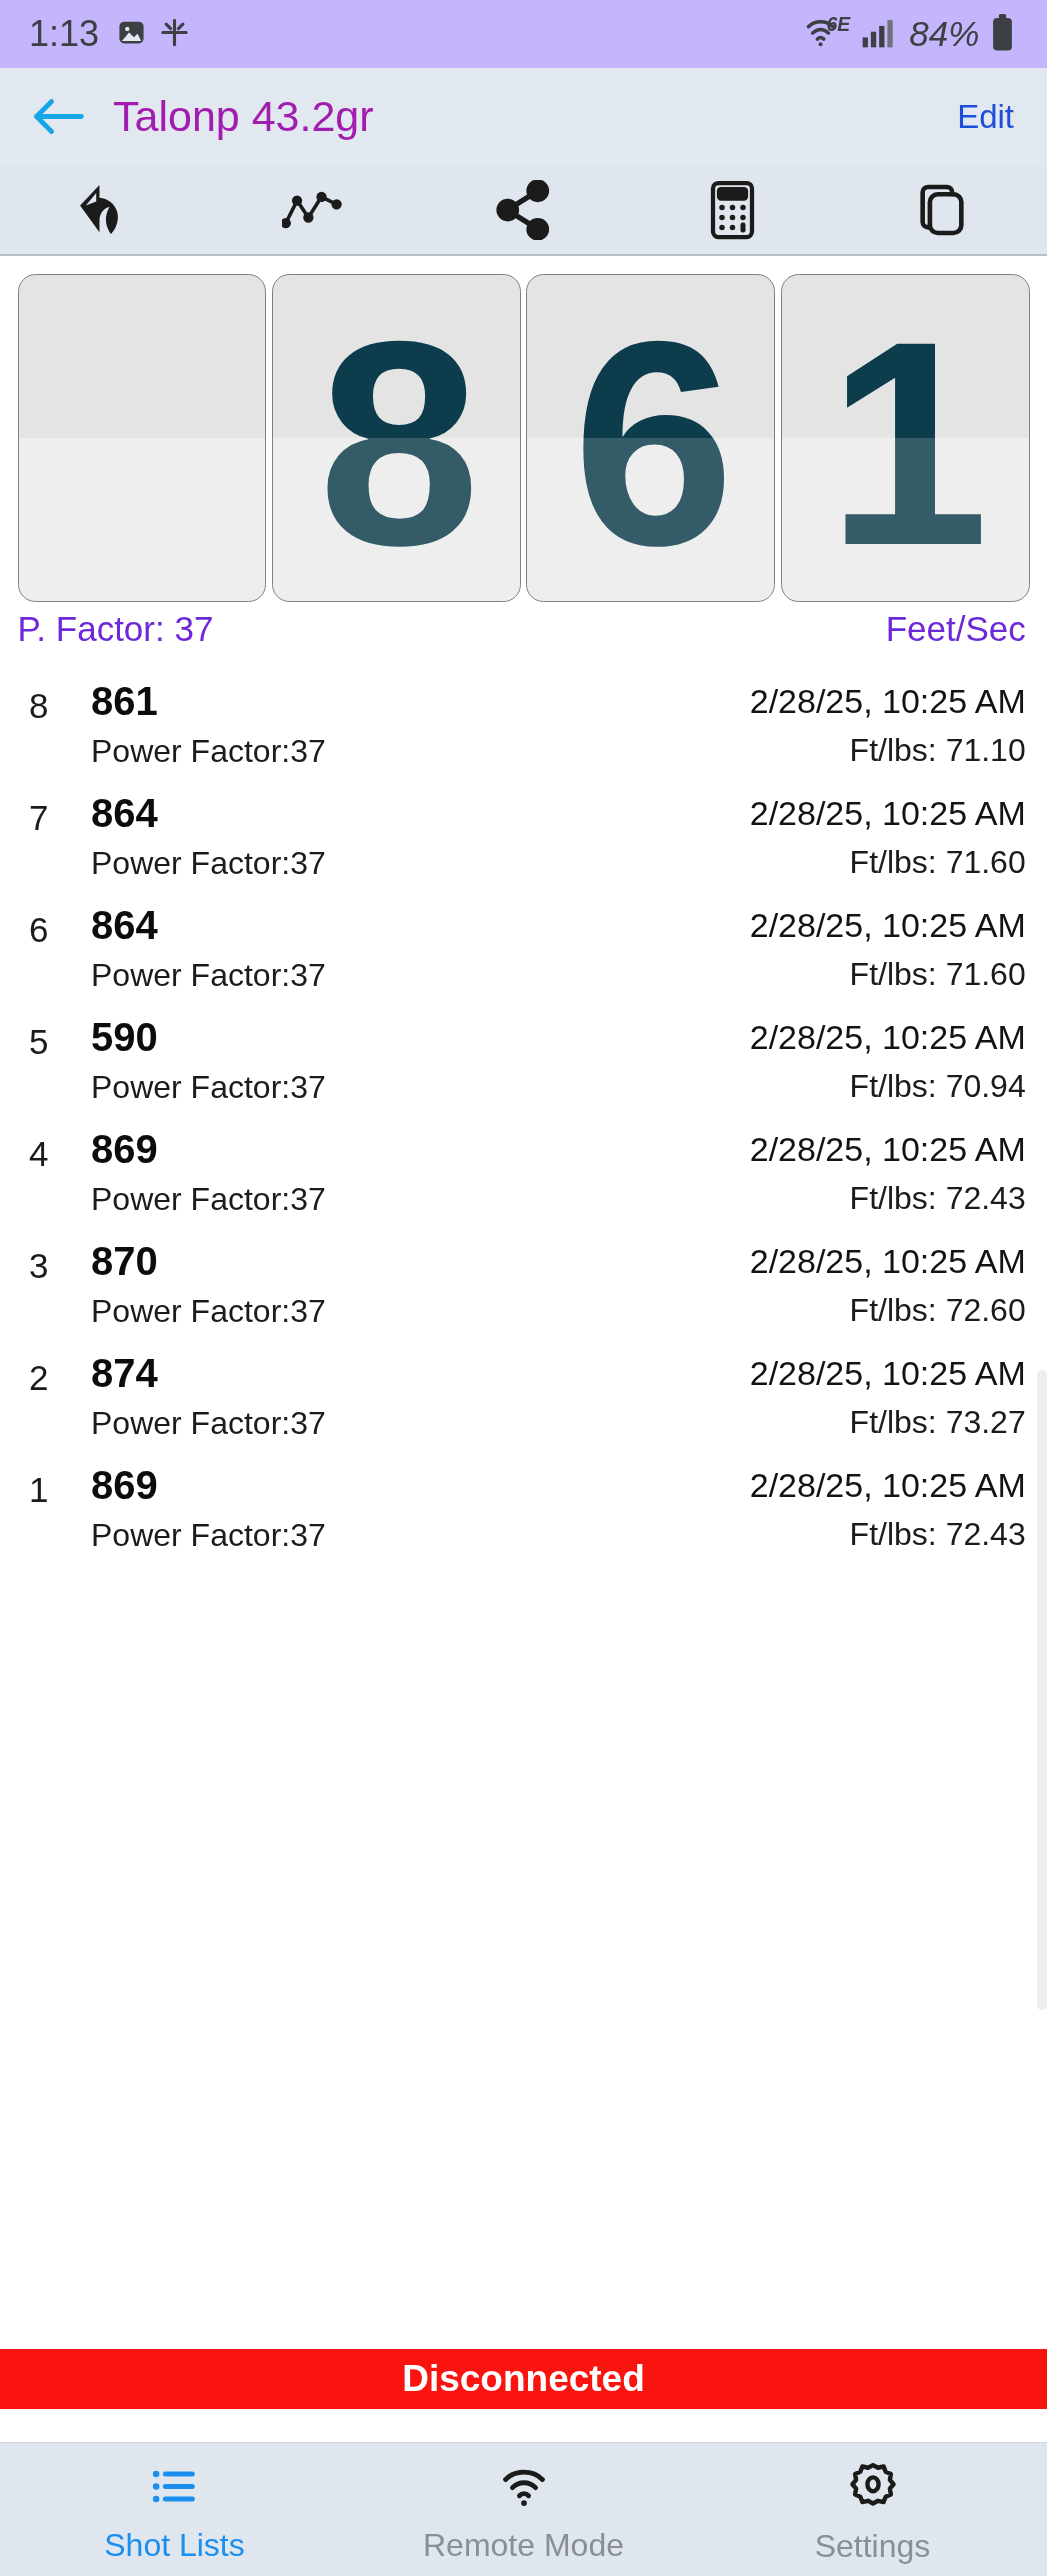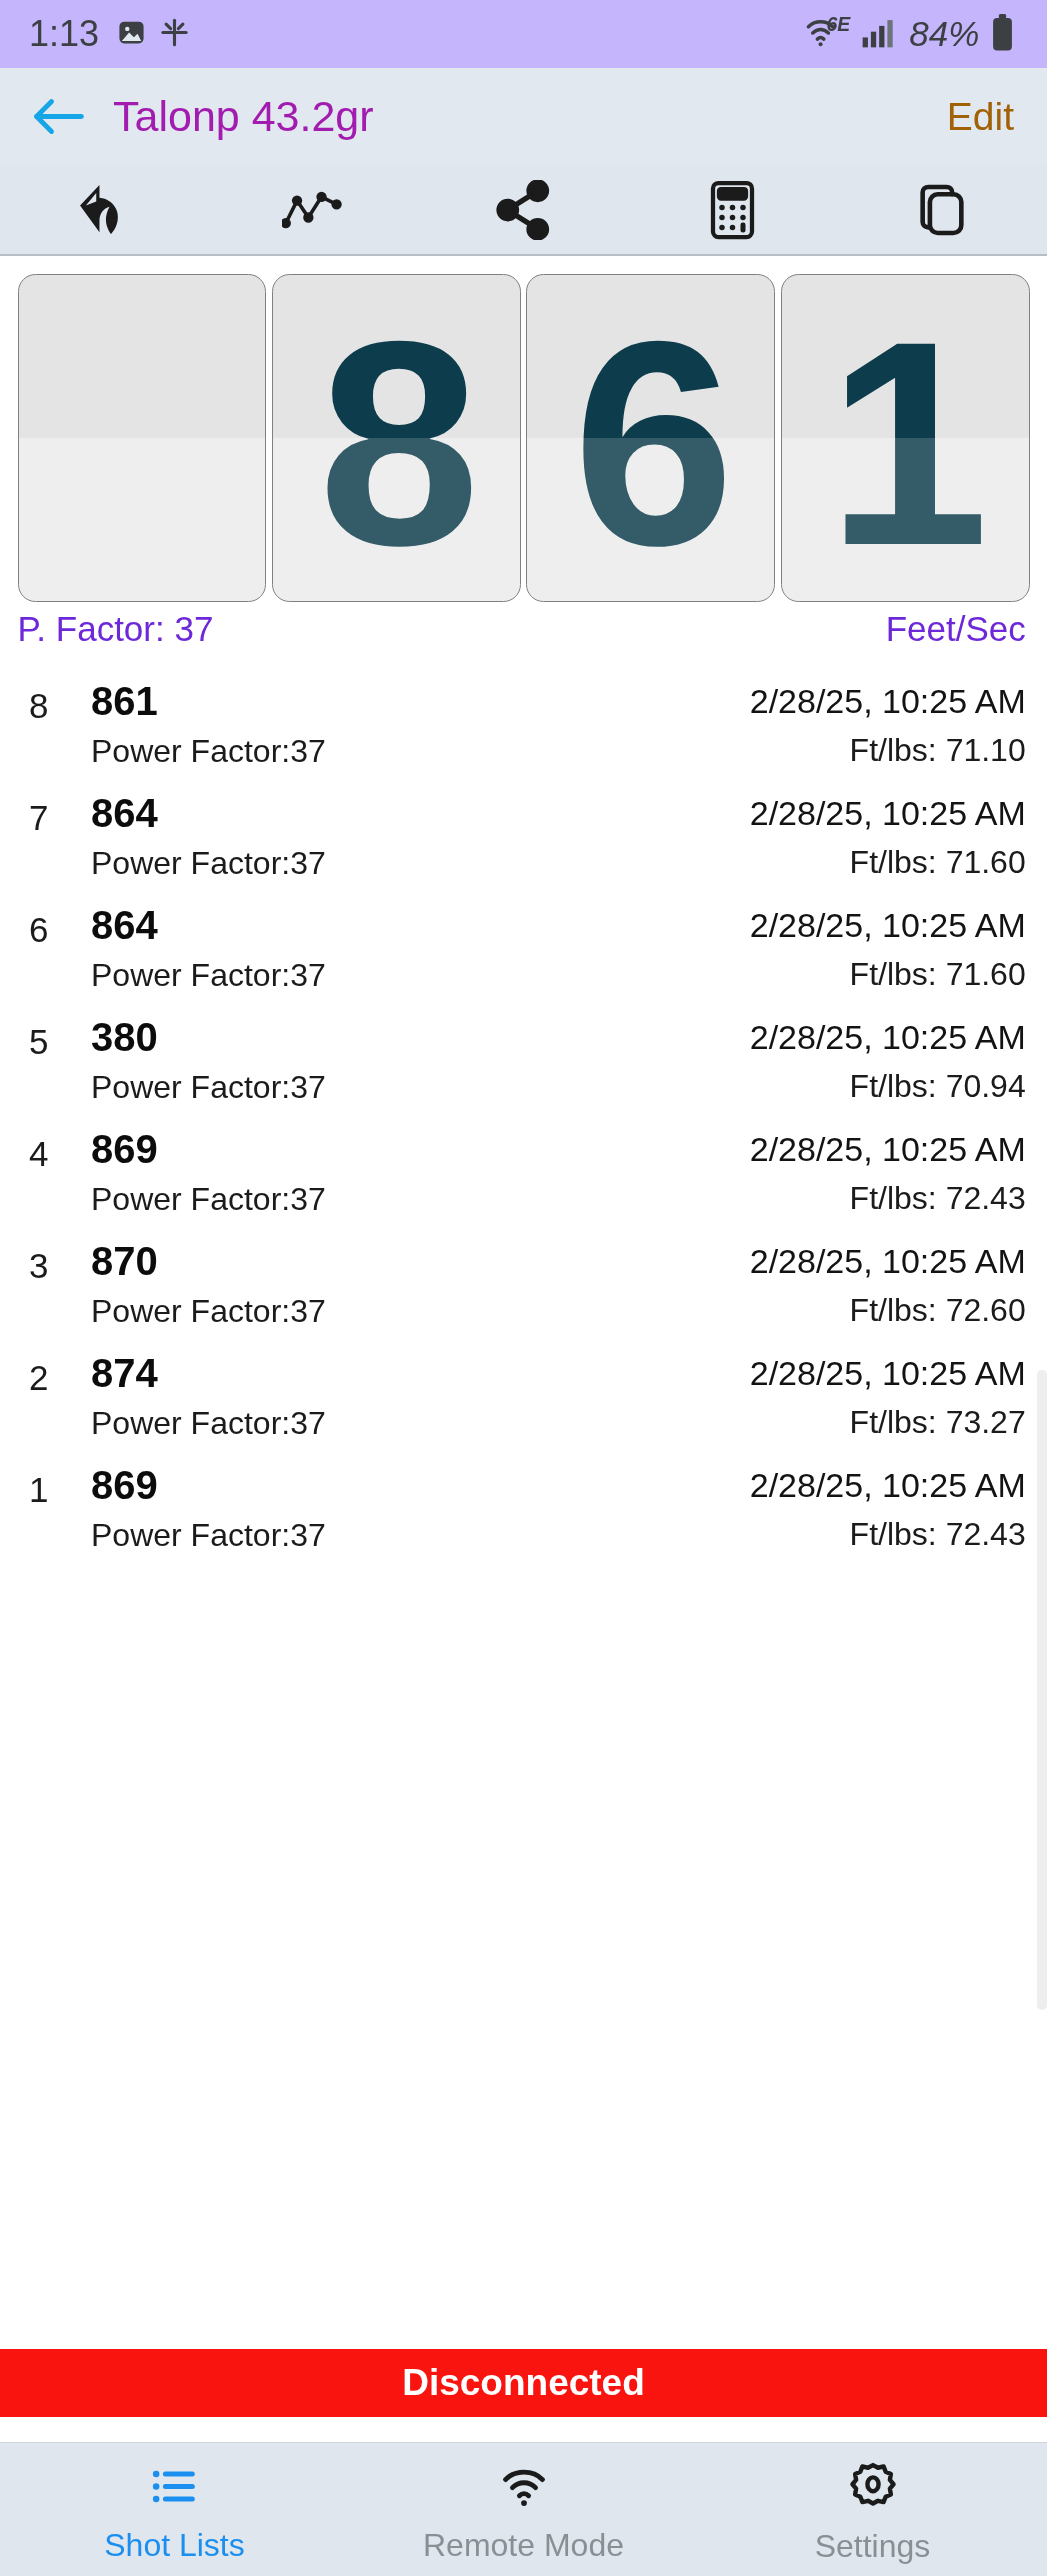--- a/index.html
+++ b/index.html
@@ -40,22 +40,22 @@
   }
   .nav-back{ width:60px; height:60px; display:flex; align-items:center; justify-content:center; }
   .nav-title{
     font-size:43px;
     color:#a21caf;
     margin-left:24px;
     white-space:nowrap;
   }
   .nav-spacer{ flex:1; }
   .nav-edit{
-    font-size:39px;
-    color:#a16207;
+    font-size:33px;
+    color:#1d4ed8;
   }
 
   
   .toolbar{
     height:91px;
     background:#dfe6ee;
     display:flex;
     align-items:center;
     border-bottom:2.9px solid #b9bec6;
   }
@@ -168,21 +168,21 @@
     right:0;
     width:9.7px;
     background:#eeeeee;
     border-radius:4.8px;
   }
 
   
   .banner{
     position:absolute;
     left:0; right:0;
-    height:68px;
+    height:60px;
     background:#fa1410;
     display:flex;
     align-items:center;
     justify-content:center;
   }
   .banner span{
     color:#ffffff;
     font-size:37px;
     font-weight:bold;
   }
@@ -382,21 +382,21 @@
     </div>
     <div class="col-right">
       <div class="shot-date">2/28/25, 10:25 AM</div>
       <div class="shot-ftlbs">Ft/lbs: 71.60</div>
     </div>
   </div>
 
   <div class="shot-row">
     <div class="col-idx">5</div>
     <div class="col-main">
-      <div class="shot-value">380</div>
+      <div class="shot-value">590</div>
       <div class="shot-pf">Power Factor:37</div>
     </div>
     <div class="col-right">
       <div class="shot-date">2/28/25, 10:25 AM</div>
       <div class="shot-ftlbs">Ft/lbs: 70.94</div>
     </div>
   </div>
 
   <div class="shot-row">
     <div class="col-idx">4</div>

